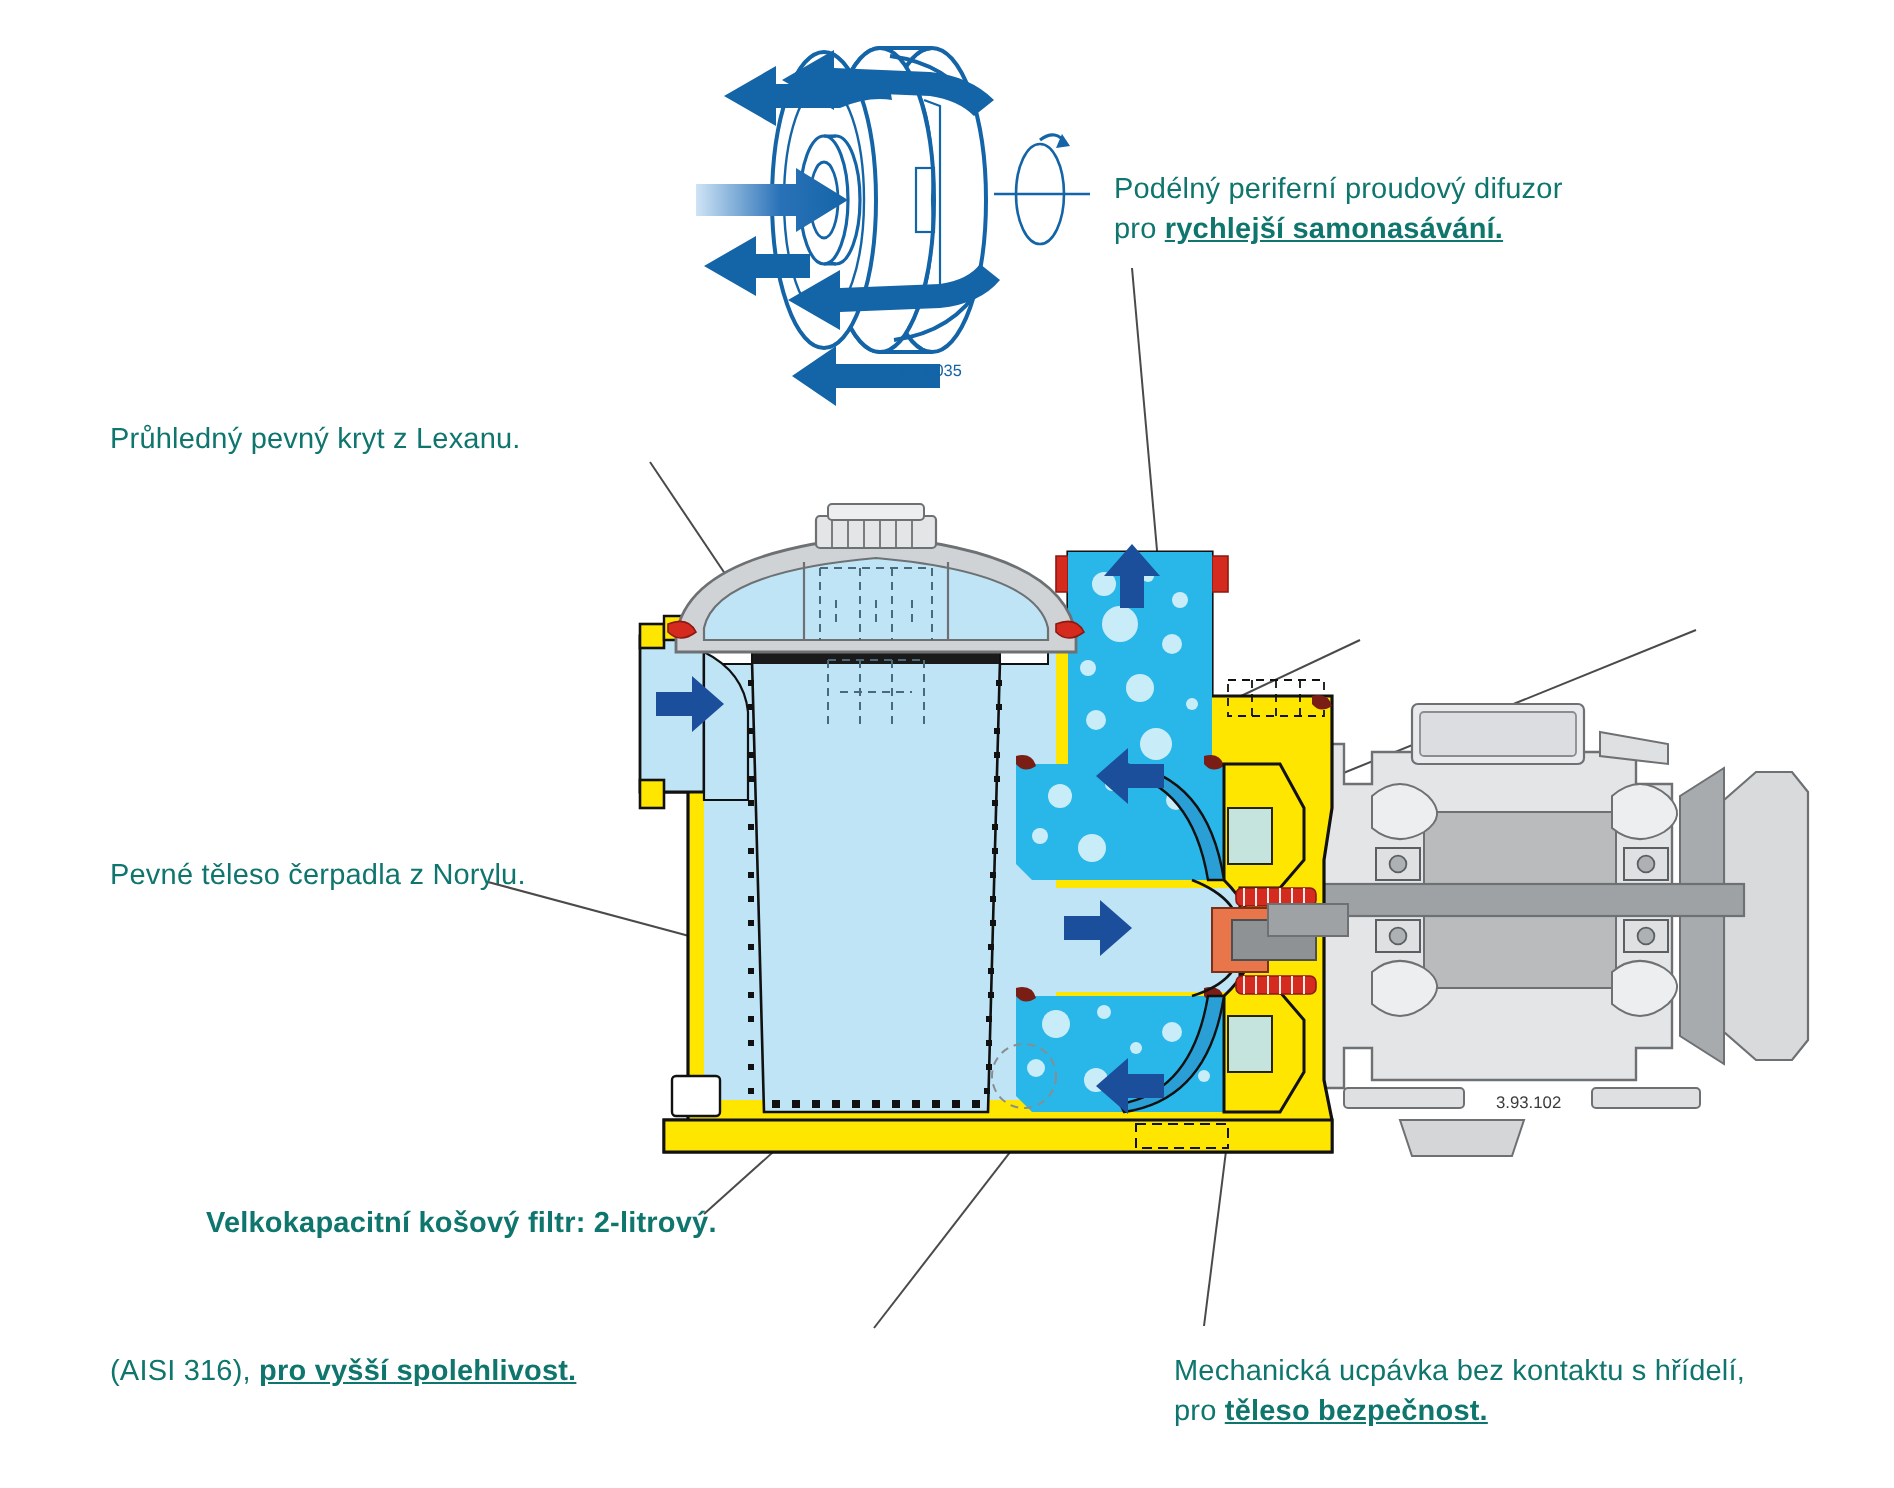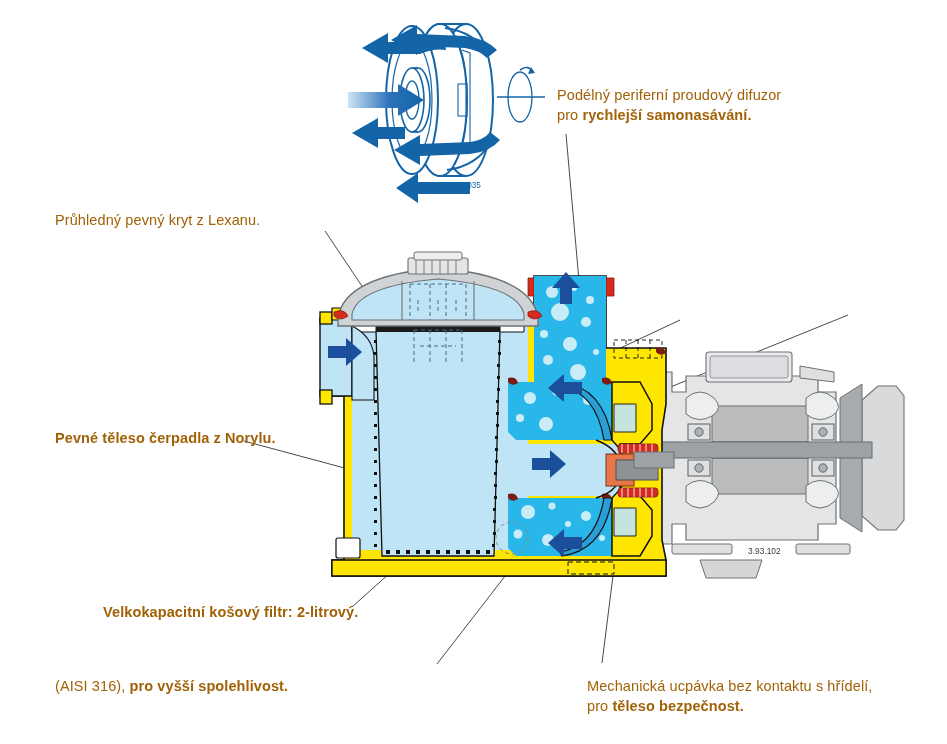--- a/index.html
+++ b/index.html
@@ -2,22 +2,22 @@
 <html><head>
 <meta charset="utf-8">
 <style>
   html,body{margin:0;padding:0;background:#ffffff;}
   body{
     width:947px;height:744px;position:relative;overflow:hidden;
     font-family:"Liberation Sans","DejaVu Sans",sans-serif;
     color:#000000;
   }
   #diagram-root{position:absolute;inset:0;}
-  .callout{position:absolute;font-size:14.5px;line-height:20px;color:#a16207;letter-spacing:.1px;}
-  .callout .b{font-weight:bold;}
+  .callout{position:absolute;font-size:14.5px;line-height:20px;color:#0f766e;letter-spacing:.1px;}
+  .callout .b{font-weight:bold;text-decoration:underline;}
   .callout.bold-all{font-weight:bold;}
   svg{display:block;}
   .svg-layer{position:absolute;left:0;top:0;}
 </style>
 </head>
 <body>
 
 <div id="diagram-root">
 
   <svg class="svg-layer" width="947" height="744" viewBox="0 0 947 744">
@@ -373,21 +373,21 @@
 
   <div class="callout" style="left:557px;top:85px;width:300px;">
     <div>Podélný periferní proudový difuzor</div>
     <div><span>pro </span><span class="b">rychlejší samonasávání.</span></div>
   </div>
 
   <div class="callout" style="left:55px;top:210px;width:330px;">
     <div>Průhledný pevný kryt z Lexanu.</div>
   </div>
 
-  <div class="callout" style="left:55px;top:428px;width:330px;font-weight:bold;">
+  <div class="callout" style="left:55px;top:428px;width:330px;">
     <div>Pevné těleso čerpadla z Norylu.</div>
   </div>
 
   <div class="callout bold-all" style="left:55px;top:602px;width:360px;margin-left:48px;">
     <div>Velkokapacitní košový filtr: 2-litrový.</div>
   </div>
 
   <div class="callout" style="left:55px;top:676px;width:400px;">
     <div><span>(AISI 316), </span><span class="b">pro vyšší spolehlivost.</span></div>
   </div>

